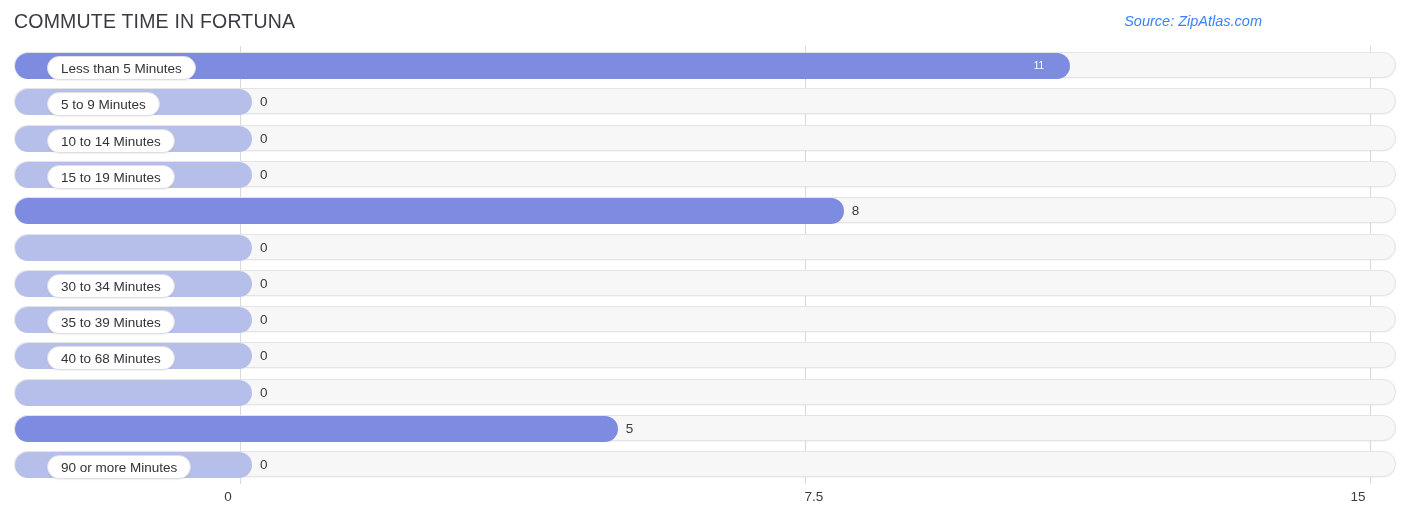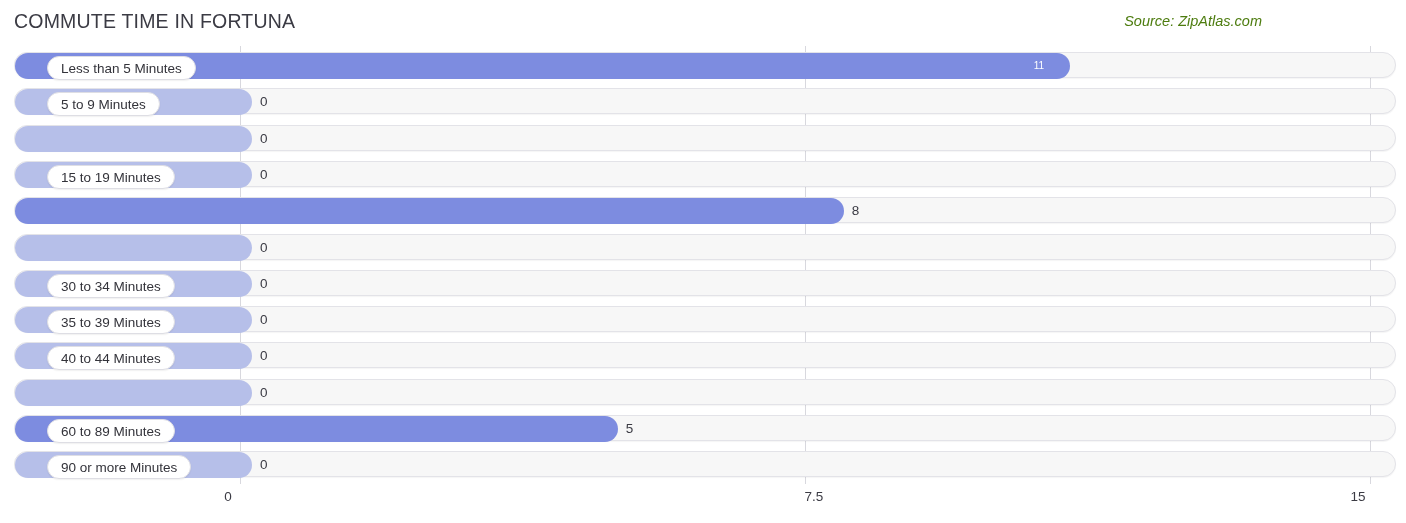--- a/index.html
+++ b/index.html
@@ -33,21 +33,21 @@
     color: #3b3b44;
     font-weight: 400;
     white-space: nowrap;
   }
   #chart-source {
     position: absolute;
     right: 12px;
     top: 13px;
     font-size: 14.5px;
     font-style: italic;
-    color: #4d7c0f;
+    color: #3b82f6;
     white-space: nowrap;
   }
 
   
   #plot-area {
     position: absolute;
     left: 0;
     top: 46px;
     width: 1406px;
     height: 438px;
@@ -182,20 +182,21 @@
         <div class="bar-track">
           <div class="bar-fill weak" style="width: 237px;"></div>
           <div class="bar-value-outside" style="left: 245px;">0</div>
           <div class="bar-label-chip">5 to 9 Minutes</div>
         </div>
       </div>
       <div class="bar-row" style="top: 76.6px;">
         <div class="bar-track">
           <div class="bar-fill weak" style="width: 237px;"></div>
           <div class="bar-value-outside" style="left: 245px;">0</div>
+          <div class="bar-label-chip">10 to 14 Minutes</div>
         </div>
       </div>
       <div class="bar-row" style="top: 112.9px;">
         <div class="bar-track">
           <div class="bar-fill weak" style="width: 237px;"></div>
           <div class="bar-value-outside" style="left: 245px;">0</div>
           <div class="bar-label-chip">15 to 19 Minutes</div>
         </div>
       </div>
       <div class="bar-row" style="top: 149.2px;">
@@ -221,34 +222,33 @@
         <div class="bar-track">
           <div class="bar-fill weak" style="width: 237px;"></div>
           <div class="bar-value-outside" style="left: 245px;">0</div>
           <div class="bar-label-chip">35 to 39 Minutes</div>
         </div>
       </div>
       <div class="bar-row" style="top: 294.4px;">
         <div class="bar-track">
           <div class="bar-fill weak" style="width: 237px;"></div>
           <div class="bar-value-outside" style="left: 245px;">0</div>
-          <div class="bar-label-chip">40 to 44 Minutes</div>
+          <div class="bar-label-chip">40 to 68 Minutes</div>
         </div>
       </div>
       <div class="bar-row" style="top: 330.7px;">
         <div class="bar-track">
           <div class="bar-fill weak" style="width: 237px;"></div>
           <div class="bar-value-outside" style="left: 245px;">0</div>
         </div>
       </div>
       <div class="bar-row" style="top: 367px;">
         <div class="bar-track">
           <div class="bar-fill strong" style="width: 602.667px;"></div>
           <div class="bar-value-outside" style="left: 610.667px;">5</div>
-          <div class="bar-label-chip">60 to 89 Minutes</div>
         </div>
       </div>
       <div class="bar-row" style="top: 403.3px;">
         <div class="bar-track">
           <div class="bar-fill weak" style="width: 237px;"></div>
           <div class="bar-value-outside" style="left: 245px;">0</div>
           <div class="bar-label-chip">90 or more Minutes</div>
         </div>
       </div>
     </div>

